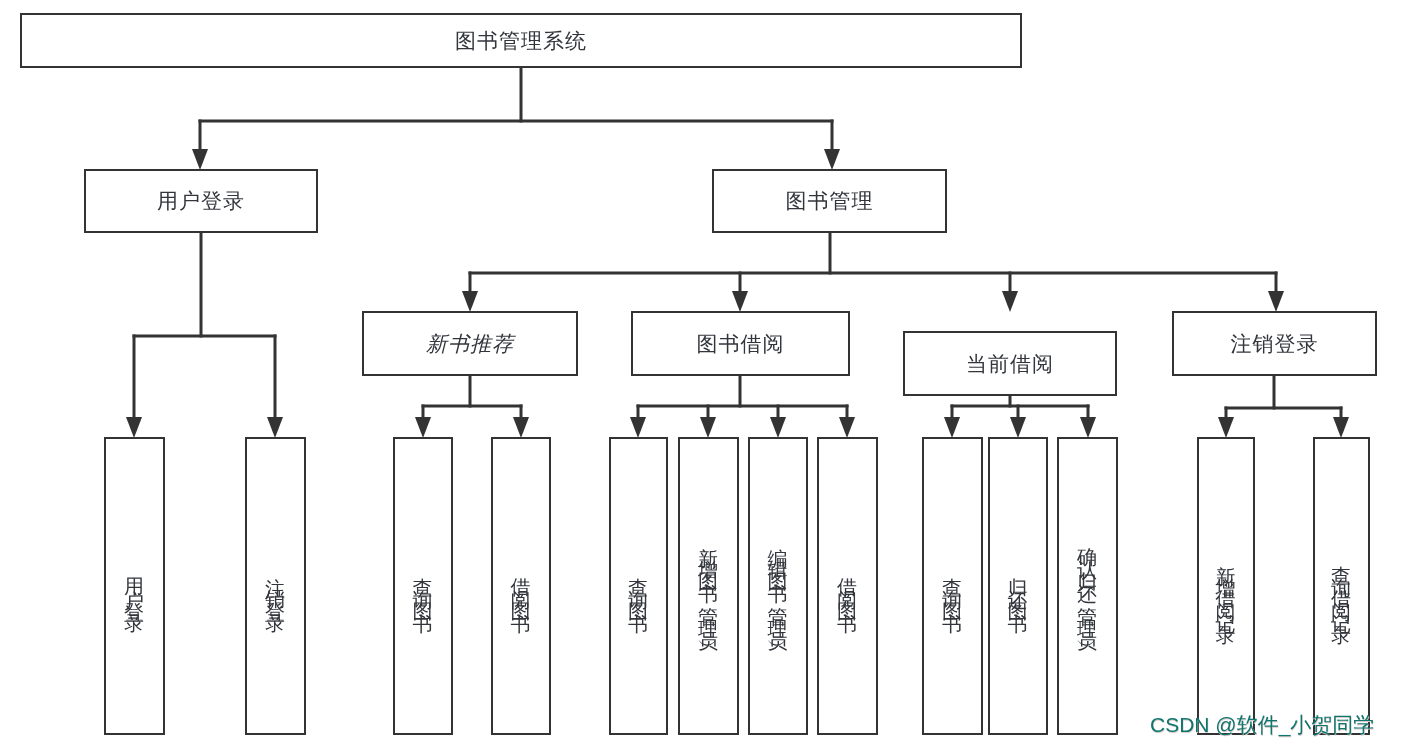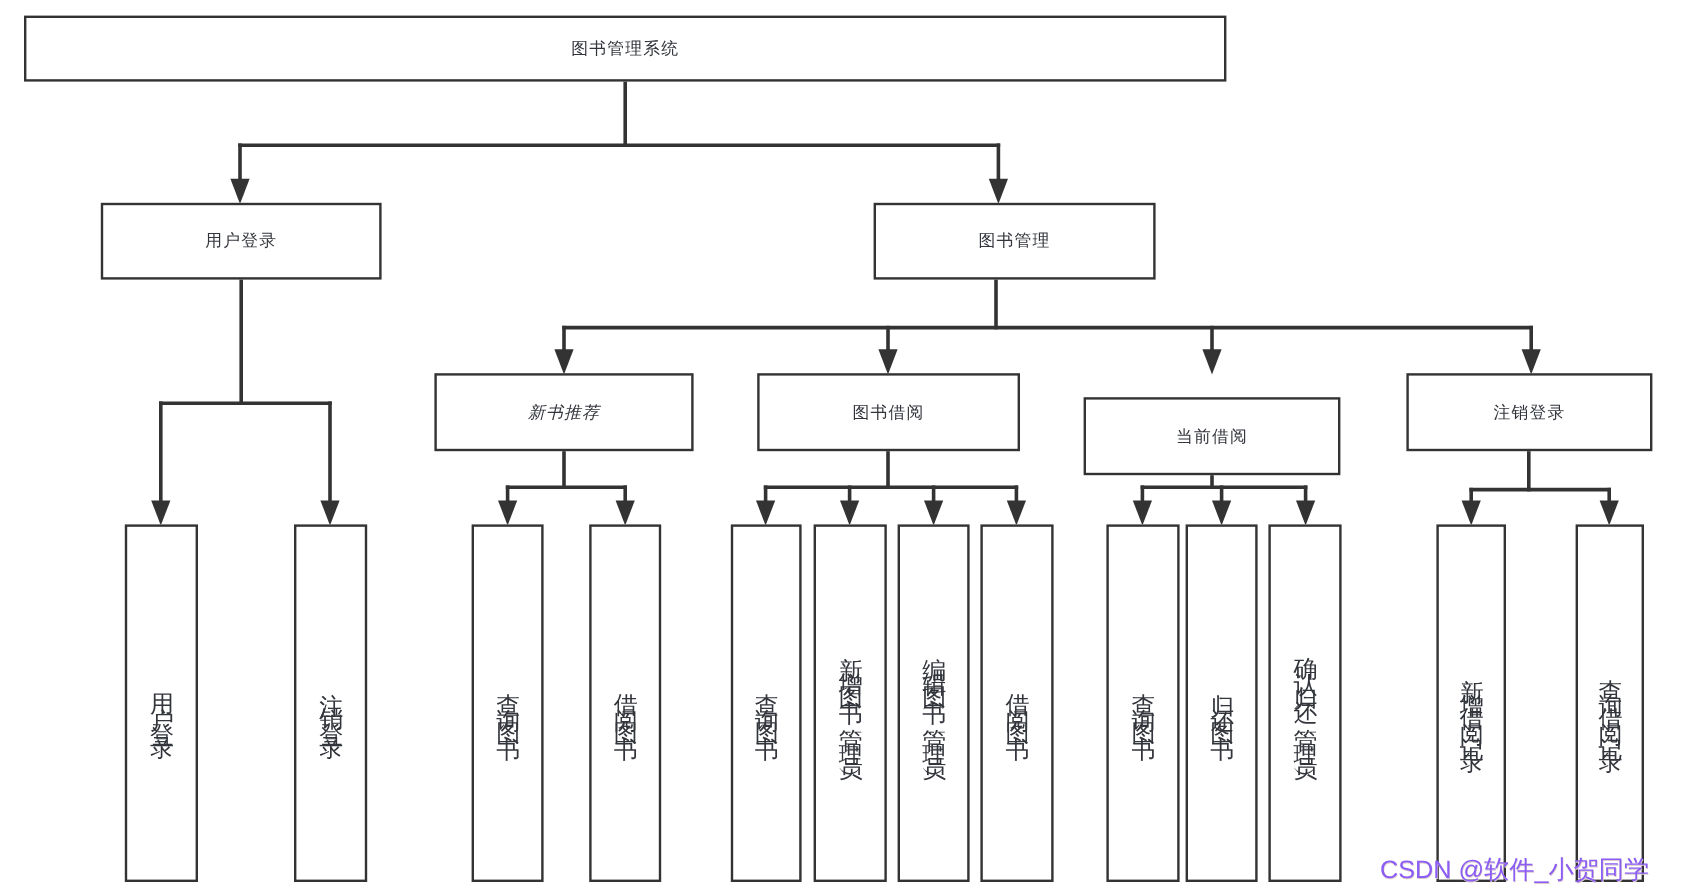--- a/index.html
+++ b/index.html
@@ -26,40 +26,40 @@
     position: absolute;
     box-sizing: border-box;
     border: 2.5px solid #333333;
     background: #ffffff;
     display: flex;
     align-items: center;
     justify-content: center;
     z-index: 2;
   }
   .h-label {
-    font-size: 14px;
+    font-size: 21px;
     color: #32353b;
     letter-spacing: 1px;
     white-space: nowrap;
   }
   .leaf .v-label {
     writing-mode: vertical-rl;
     text-orientation: mixed;
     font-size: 20px;
     line-height: 1;
     letter-spacing: 12px;
     color: #32353b;
     white-space: nowrap;
   }
   .watermark {
     position: absolute;
     left: 1150px;
     top: 711px;
     font-size: 21px;
-    color: #8b5cf6;
+    color: #0f766e;
     z-index: 3;
     white-space: nowrap;
     text-shadow: 0.5px 0.5px 0 #d9c9c9;
   }
 </style>
 </head>
 <body>
 
 <div class="canvas">
 
@@ -136,21 +136,21 @@
     </g>
   </svg>
 
   <div class="box" style="left:20px; top:13px; width:1002px; height:55px;">
     <span class="h-label">图书管理系统</span>
   </div>
 
   <div class="box" style="left:84px; top:169px; width:234px; height:64px;">
     <span class="h-label">用户登录</span>
   </div>
-  <div class="box" style="left:728px; top:169px; width:235px; height:64px;">
+  <div class="box" style="left:712px; top:169px; width:235px; height:64px;">
     <span class="h-label">图书管理</span>
   </div>
 
   <div class="box" style="left:362px; top:311px; width:216px; height:65px;font-style:italic;">
     <span class="h-label">新书推荐</span>
   </div>
   <div class="box" style="left:631px; top:311px; width:219px; height:65px;">
     <span class="h-label">图书借阅</span>
   </div>
   <div class="box" style="left:903px; top:311px; width:214px; height:65px;margin-top:20px;">

